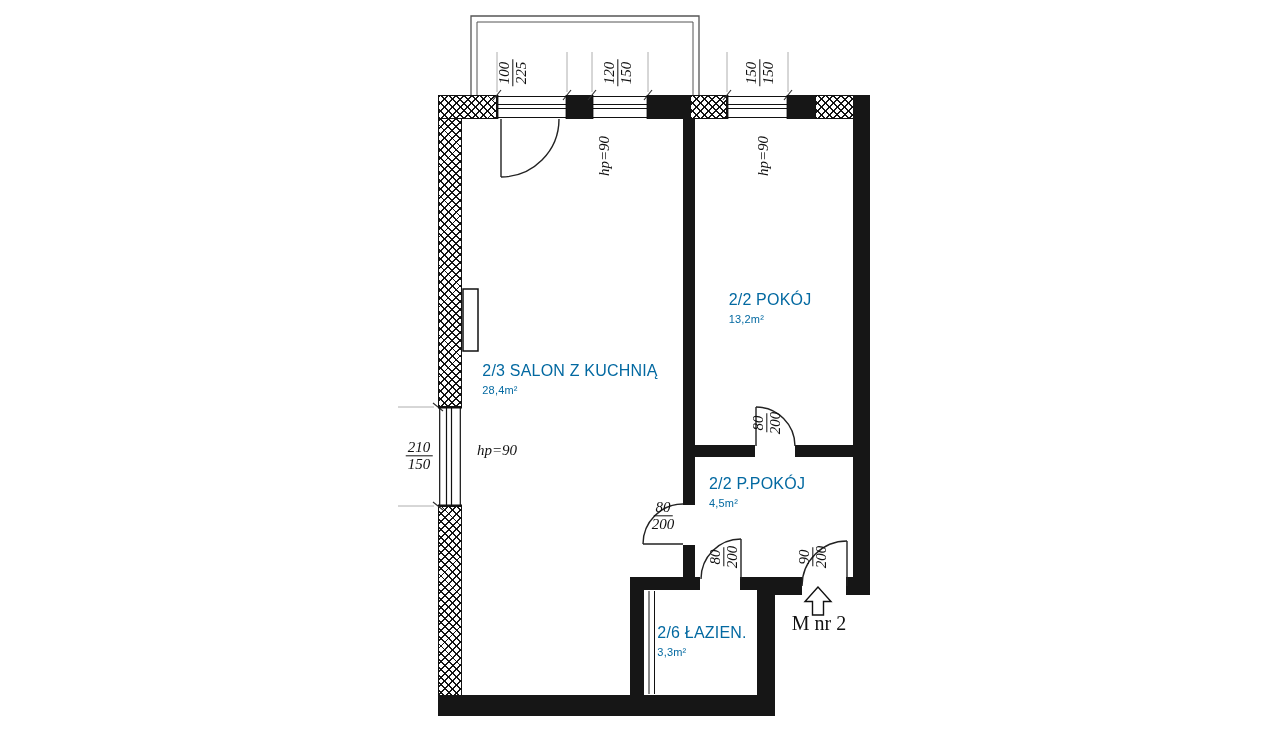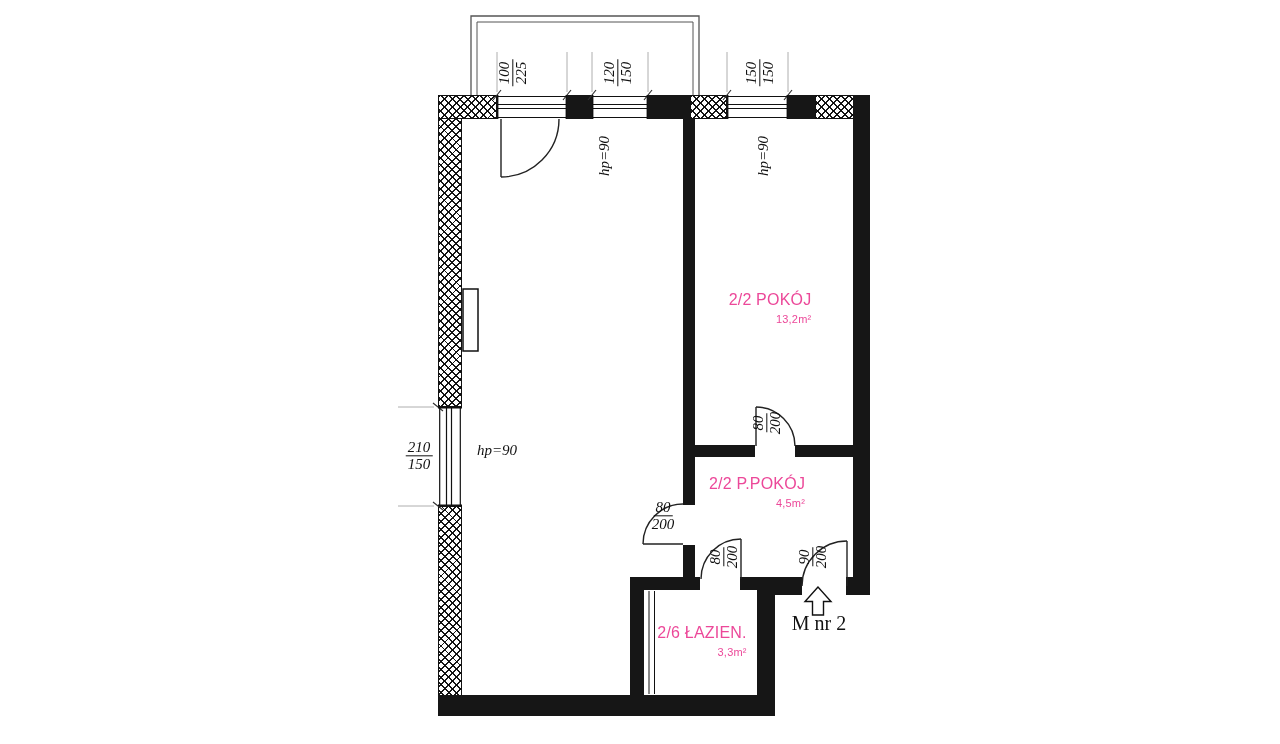--- a/index.html
+++ b/index.html
@@ -33,22 +33,22 @@
   .fraction .den{padding:0 2px;}
 
   .hp{
     position:absolute;font-family:"Liberation Serif",serif;font-style:italic;font-size:15px;
     color:#111;transform:translate(-50%,-50%);white-space:nowrap;z-index:5;
   }
   .hp.rot{transform:translate(-50%,-50%) rotate(-90deg);}
 
   
   .room{
-    position:absolute;transform:translate(-50%,-50%);text-align:right;white-space:nowrap;
-    font-size:16px;letter-spacing:.2px;color:#ec4899;z-index:5;
+    position:absolute;transform:translate(-50%,-50%);text-align:left;white-space:nowrap;
+    font-size:16px;letter-spacing:.2px;color:#0369a1;z-index:5;
   }
   .room .room-area{font-size:11px;margin-top:4px;}
 
   .mnr{
     position:absolute;transform:translate(-50%,-50%);
     font-family:"Liberation Serif",serif;font-size:20px;color:#111;white-space:nowrap;z-index:5;
   }
 </style>
 </head>
 <body>
@@ -174,20 +174,24 @@
   </div>
   <div class="fraction rot" style="left:813px;top:557px">
     <span class="num">90</span>
     <span class="den">200</span>
   </div>
 
   <div class="hp rot" style="left:604px;top:156px">hp=90</div>
   <div class="hp rot" style="left:763px;top:156px">hp=90</div>
   <div class="hp" style="left:497px;top:450px">hp=90</div>
 
+  <div class="room" style="left:570px;top:379px">
+    <div class="room-name">2/3 SALON Z KUCHNIĄ</div>
+    <div class="room-area">28,4m²</div>
+  </div>
   <div class="room" style="left:770px;top:308px">
     <div class="room-name">2/2 POKÓJ</div>
     <div class="room-area">13,2m²</div>
   </div>
   <div class="room" style="left:757px;top:492px">
     <div class="room-name">2/2 P.POKÓJ</div>
     <div class="room-area">4,5m²</div>
   </div>
   <div class="room" style="left:702px;top:641px">
     <div class="room-name">2/6 ŁAZIEN.</div>

